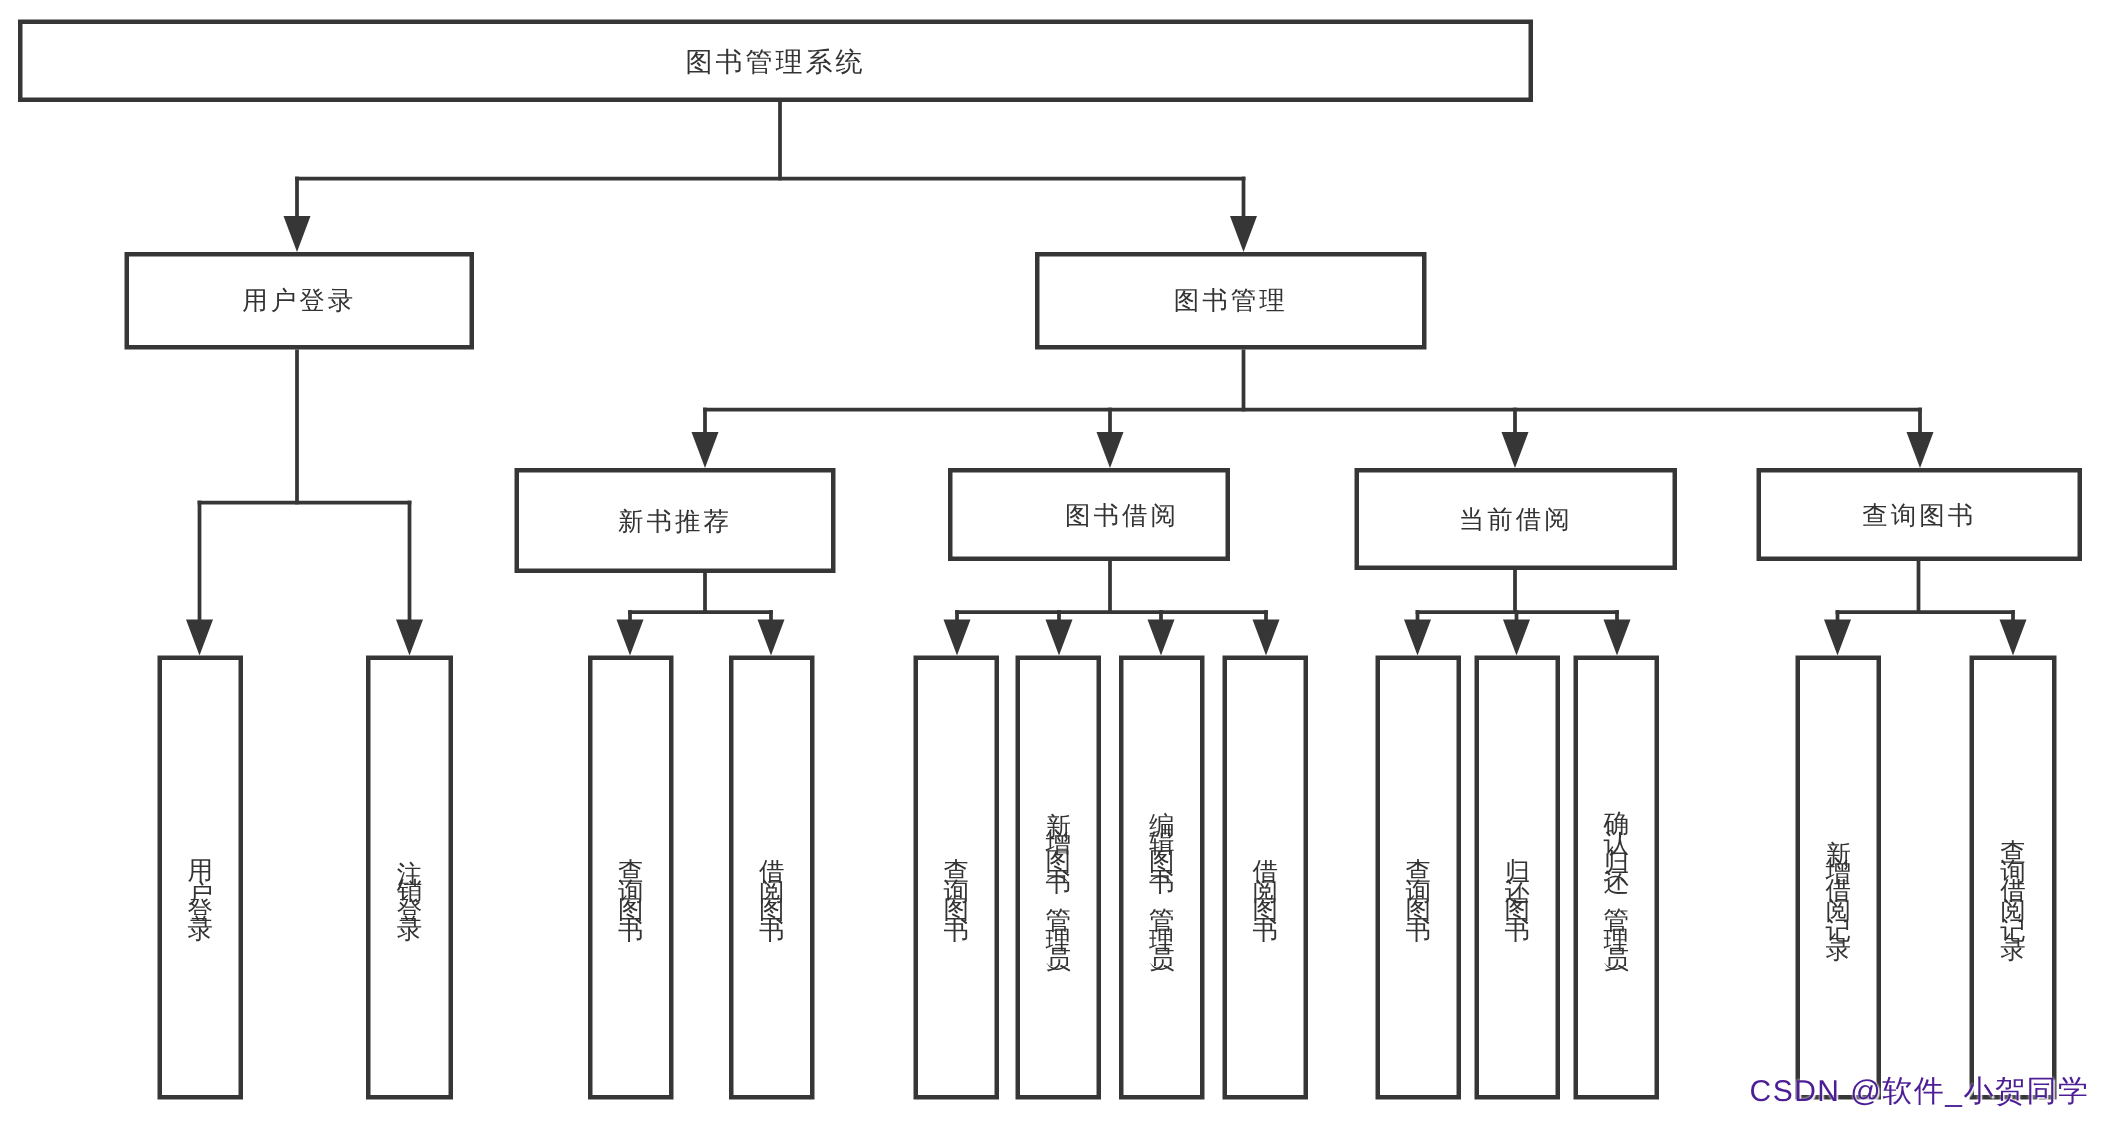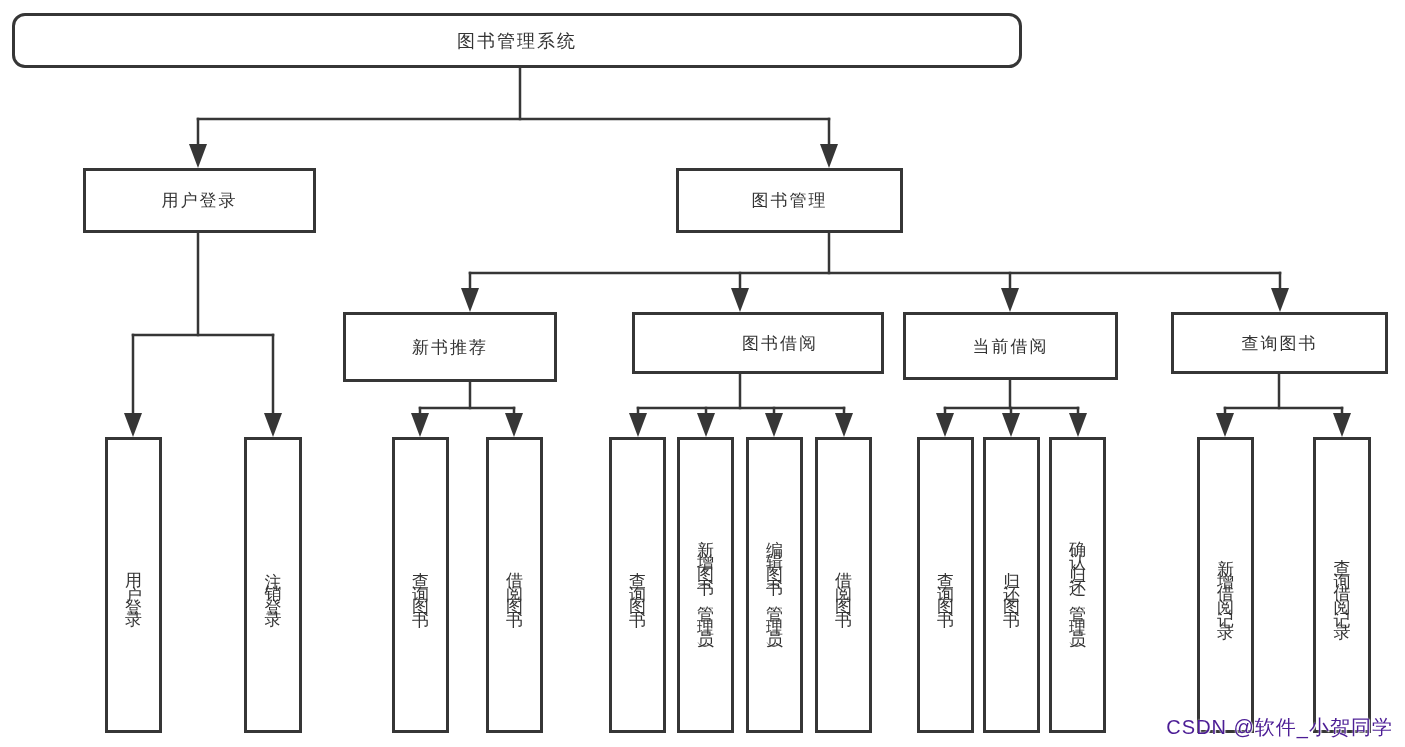--- a/index.html
+++ b/index.html
@@ -16,21 +16,21 @@
     position:absolute;
     box-sizing:border-box;
     border:3px solid #363636;
     background:#ffffff;
     display:flex;align-items:center;justify-content:center;
     font-size:17px;
     letter-spacing:2px;
     color:#333333;
     z-index:2;
   }
-  .node.root{font-size:18px;border-radius:13px;}
+  .node.root{font-size:18px;}
   .leaf{
     position:absolute;
     box-sizing:border-box;
     border:3px solid #363636;
     background:#ffffff;
     display:flex;align-items:center;justify-content:center;
     z-index:2;
   }
   .leaf .vtext{
     writing-mode:vertical-lr;
@@ -123,28 +123,28 @@
     </g>
   </svg>
 
   <div class="node root" style="left:12px;top:13px;width:1010px;height:55px;">
     <span>图书管理系统</span>
   </div>
 
   <div class="node" style="left:83px;top:168px;width:233px;height:65px;">
     <span>用户登录</span>
   </div>
-  <div class="node" style="left:676px;top:168px;width:227px;height:65px;">
+  <div class="node" style="left:690px;top:168px;width:261px;height:65px;">
     <span>图书管理</span>
   </div>
 
   <div class="node" style="left:343px;top:312px;width:214px;height:70px;">
     <span>新书推荐</span>
   </div>
-  <div class="node" style="left:632px;top:312px;width:252px;height:62px;padding-left:44px;">
+  <div class="node" style="left:632px;top:312px;width:188px;height:62px;padding-left:44px;">
     <span>图书借阅</span>
   </div>
   <div class="node" style="left:903px;top:312px;width:215px;height:68px;">
     <span>当前借阅</span>
   </div>
   <div class="node" style="left:1171px;top:312px;width:217px;height:62px;">
     <span>查询图书</span>
   </div>
 
   <div class="leaf" style="left:105px;top:437px;width:57px;height:296px;">

